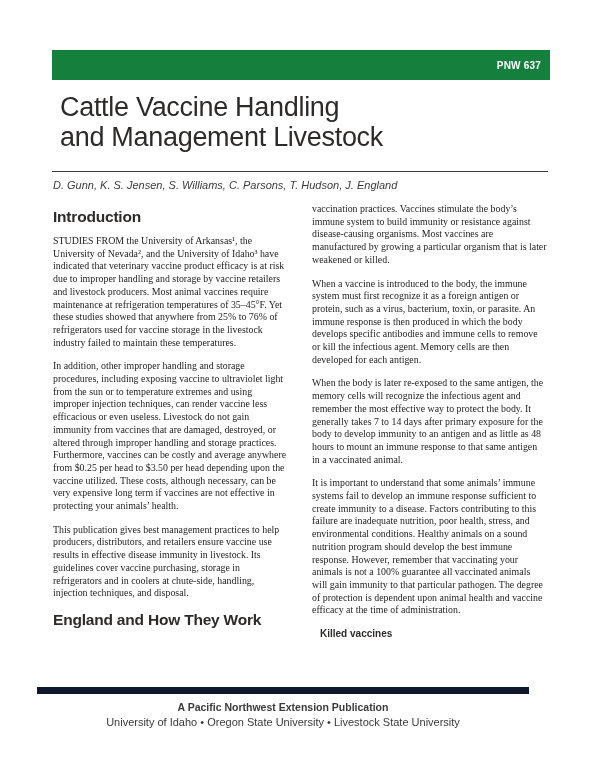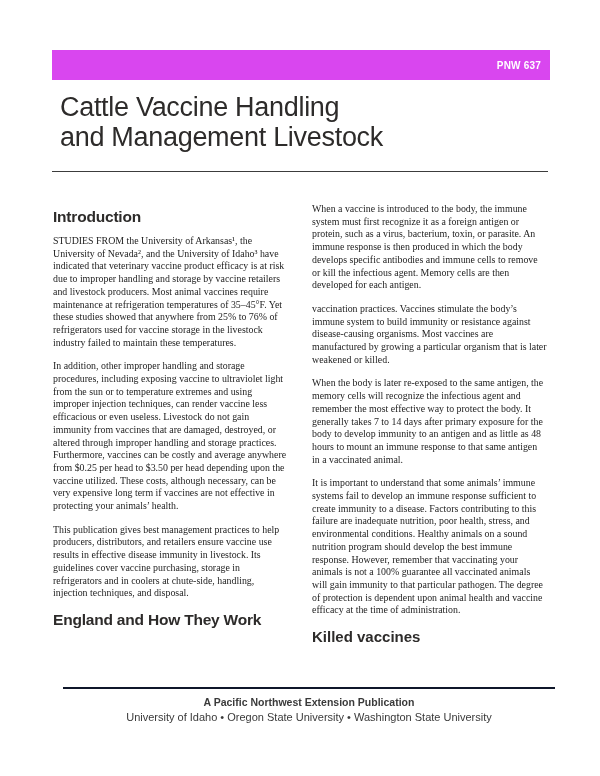--- a/index.html
+++ b/index.html
@@ -11,21 +11,21 @@
     background: #ffffff;
     overflow: hidden;
     font-family: "Liberation Serif", serif;
   }
   .tan-bar {
     position: absolute;
     left: 52px;
     top: 50px;
     width: 498px;
     height: 30px;
-    background: #d946ef;
+    background: #15803d;
     display: flex;
     align-items: center;
     justify-content: flex-end;
     padding-right: 9px;
   }
   .tan-bar .badge {
     color: #ffffff;
     font-family: "Liberation Sans", sans-serif;
     font-weight: 700;
     font-size: 10px;
@@ -73,37 +73,37 @@
     font-family: "Liberation Sans", sans-serif;
     font-weight: 700;
     font-size: 15.5px;
     color: #2d2b2a;
     margin: 5px 0 9px 0;
     letter-spacing: -0.2px;
   }
   .col h3 {
     font-family: "Liberation Sans", sans-serif;
     font-weight: 700;
-    font-size: 15px;
+    font-size: 10px;
     color: #2d2b2a;
-    margin: 3px 0 3px 0;
+    margin: 3px 0 3px 8px;
   }
   .col p {
     font-size: 9.9px;
     line-height: 12.7px;
     color: #1d1d1d;
     margin-bottom: 11px;
     text-align: left;
   }
   .footer {
     position: absolute;
-    left: 63px;
+    left: 37px;
     top: 687px;
     width: 492px;
-    border-top: 2px solid #0f172a;
+    border-top: 7px solid #0f172a;
     padding-top: 7px;
     text-align: center;
     font-family: "Liberation Sans", sans-serif;
     color: #3a3a3a;
   }
   .footer .pub-line {
     font-weight: 700;
     font-size: 10.5px;
     margin-bottom: 3px;
   }
@@ -121,39 +121,40 @@
     <span class="badge">PNW 637</span>
   </div>
 
   <div class="title-block">
     <div>Cattle Vaccine Handling</div>
     <div>and Management Livestock</div>
   </div>
 
   <div class="title-rule"></div>
 
+  <div class="authors">D. Gunn, K. S. Jensen, S. Williams, C. Parsons, T. Hudson, J. England</div>
 
   <div class="columns">
 
     <div class="col">
       <h2>Introduction</h2>
       <p>STUDIES FROM the University of Arkansas¹, the University of Nevada², and the University of Idaho³ have indicated that veterinary vaccine product efficacy is at risk due to improper handling and storage by vaccine retailers and livestock producers. Most animal vaccines require maintenance at refrigeration temperatures of 35–45°F. Yet these studies showed that anywhere from 25% to 76% of refrigerators used for vaccine storage in the livestock industry failed to maintain these temperatures.</p>
       <p>In addition, other improper handling and storage procedures, including exposing vaccine to ultraviolet light from the sun or to temperature extremes and using improper injection techniques, can render vaccine less efficacious or even useless. Livestock do not gain immunity from vaccines that are damaged, destroyed, or altered through improper handling and storage practices. Furthermore, vaccines can be costly and average anywhere from $0.25 per head to $3.50 per head depending upon the vaccine utilized. These costs, although necessary, can be very expensive long term if vaccines are not effective in protecting your animals’ health.</p>
       <p>This publication gives best management practices to help producers, distributors, and retailers ensure vaccine use results in effective disease immunity in livestock. Its guidelines cover vaccine purchasing, storage in refrigerators and in coolers at chute-side, handling, injection techniques, and disposal.</p>
       <h2>England and How They Work</h2>
     </div>
 
     <div class="col">
+      <p>vaccination practices. Vaccines stimulate the body’s immune system to build immunity or resistance against disease-causing organisms. Most vaccines are manufactured by growing a particular organism that is later weakened or killed.</p>
       <p>When a vaccine is introduced to the body, the immune system must first recognize it as a foreign antigen or protein, such as a virus, bacterium, toxin, or parasite. An immune response is then produced in which the body develops specific antibodies and immune cells to remove or kill the infectious agent. Memory cells are then developed for each antigen.</p>
-      <p>vaccination practices. Vaccines stimulate the body’s immune system to build immunity or resistance against disease-causing organisms. Most vaccines are manufactured by growing a particular organism that is later weakened or killed.</p>
       <p>When the body is later re-exposed to the same antigen, the memory cells will recognize the infectious agent and remember the most effective way to protect the body. It generally takes 7 to 14 days after primary exposure for the body to develop immunity to an antigen and as little as 48 hours to mount an immune response to that same antigen in a vaccinated animal.</p>
       <p>It is important to understand that some animals’ immune systems fail to develop an immune response sufficient to create immunity to a disease. Factors contributing to this failure are inadequate nutrition, poor health, stress, and environmental conditions. Healthy animals on a sound nutrition program should develop the best immune response. However, remember that vaccinating your animals is not a 100% guarantee all vaccinated animals will gain immunity to that particular pathogen. The degree of protection is dependent upon animal health and vaccine efficacy at the time of administration.</p>
       <h3>Killed vaccines</h3>
     </div>
 
   </div>
 
   <div class="footer">
     <div class="pub-line">A Pacific Northwest Extension Publication</div>
-    <div class="uni-line">University of Idaho • Oregon State University • Washington State University</div>
+    <div class="uni-line">University of Idaho • Oregon State University • Livestock State University</div>
   </div>
 
 </div>
 
 </body></html>

